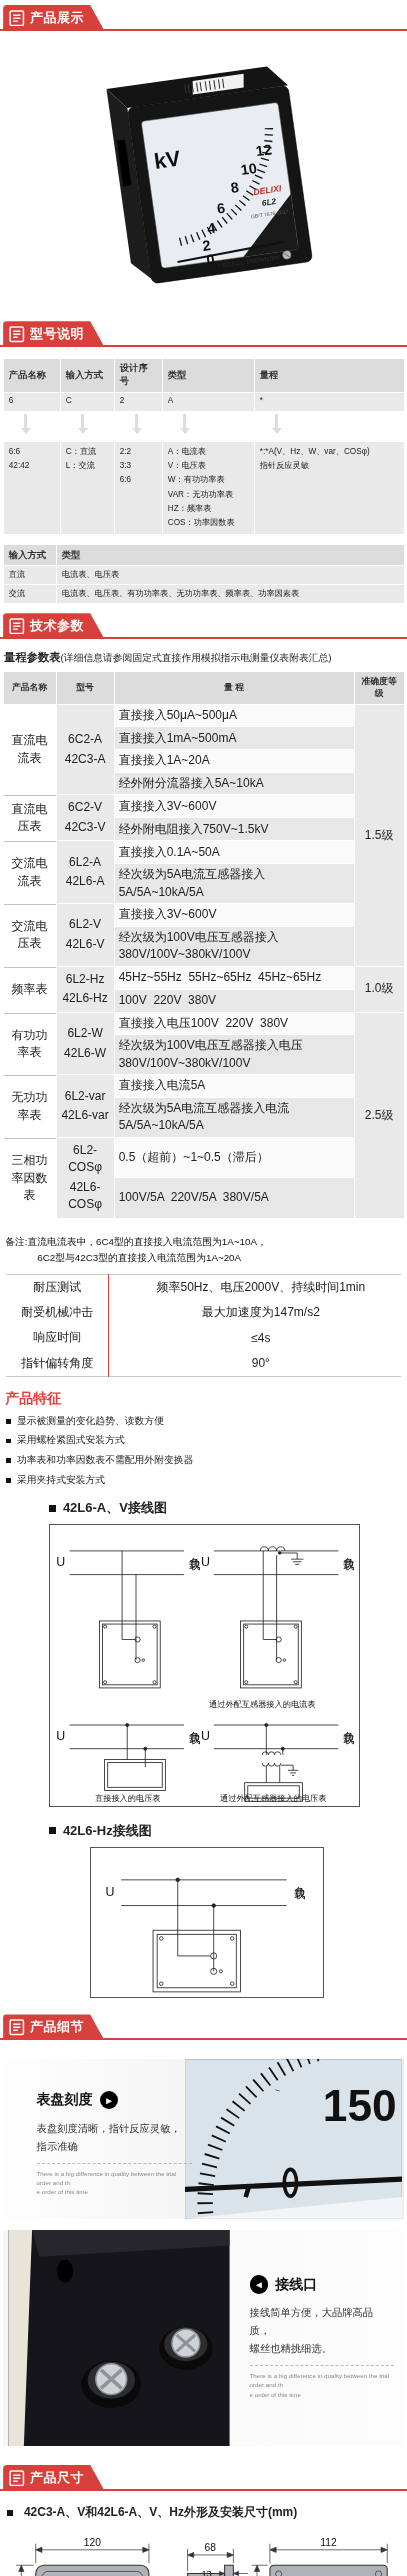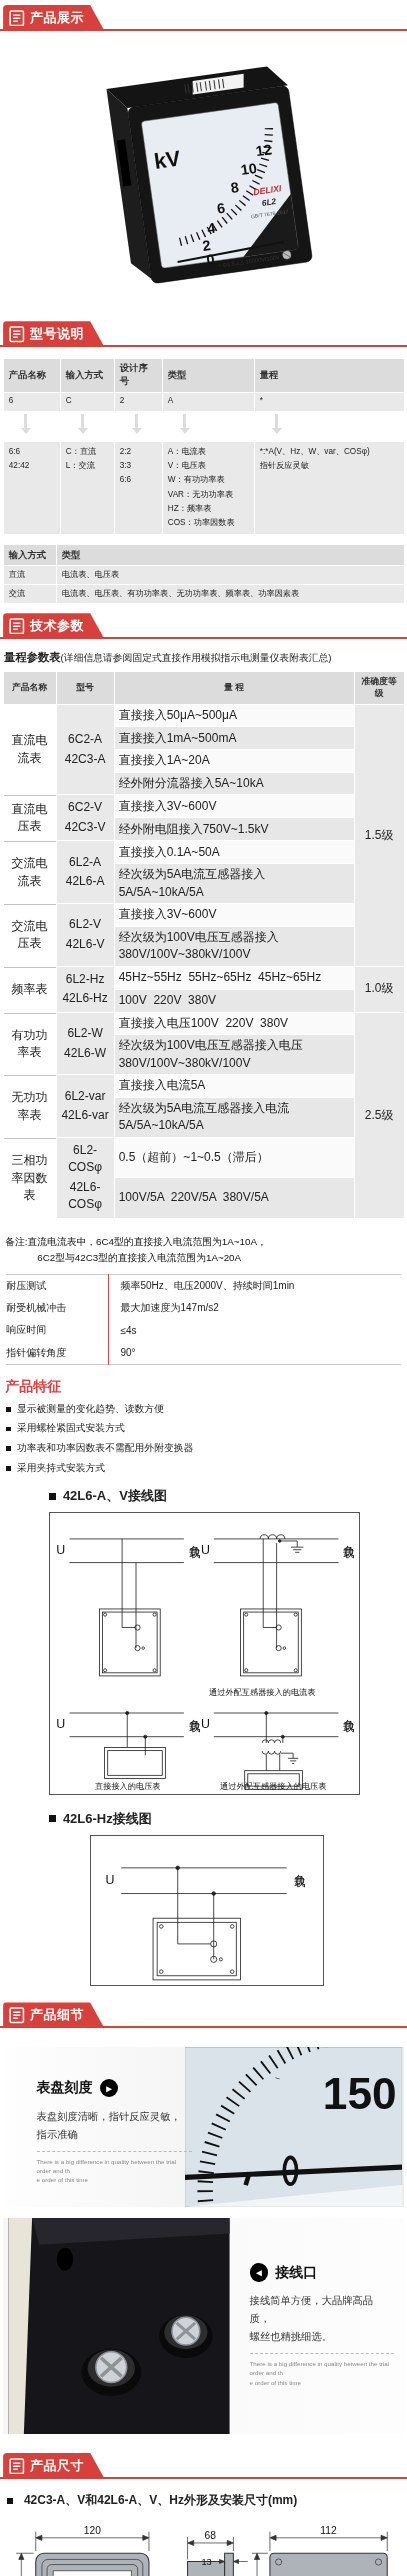--- a/index.html
+++ b/index.html
@@ -42,21 +42,21 @@
   td.rmodel div{margin:2.1px 0;}
   td.racc{background:#e9e9e9;text-align:center;font-size:8.8px;}
   td.rw{background:#fafafa;}
   td.rg{background:#e7e7e7;}
   td.pre{white-space:pre-wrap;}
 
   
   .note{margin:15.5px 0 0 5.2px;font-size:9.8px;line-height:1.6;color:#111;}
   .note .l2{margin-left:32px;}
   table.spec{width:395px;margin:8.2px 0 0 6.2px;border-collapse:collapse;
-             border-top:0.5px solid #c9c9c9;border-bottom:0.5px solid #c9c9c9;font-size:10px;}
+             border-top:0.5px solid #c9c9c9;border-bottom:0.5px solid #c9c9c9;font-size:12px;text-align:center;}
   table.spec td{padding:4.1px 0;}
   table.spec td.lbl{width:102px;}
   table.spec td.val{border-left:1px solid #e0413e;padding-left:11.3px;}
 
   
   .feat-title{margin:13.4px 0 3.1px 5.2px;color:#e0413e;font-size:14px;font-weight:bold;}
   .feat-item{display:flex;align-items:center;gap:6.2px;margin:6.7px 0 0 6.2px;font-size:9.8px;}
   .sq{width:4.6px;height:4.6px;background:#111;flex:0 0 auto;}
 
   

